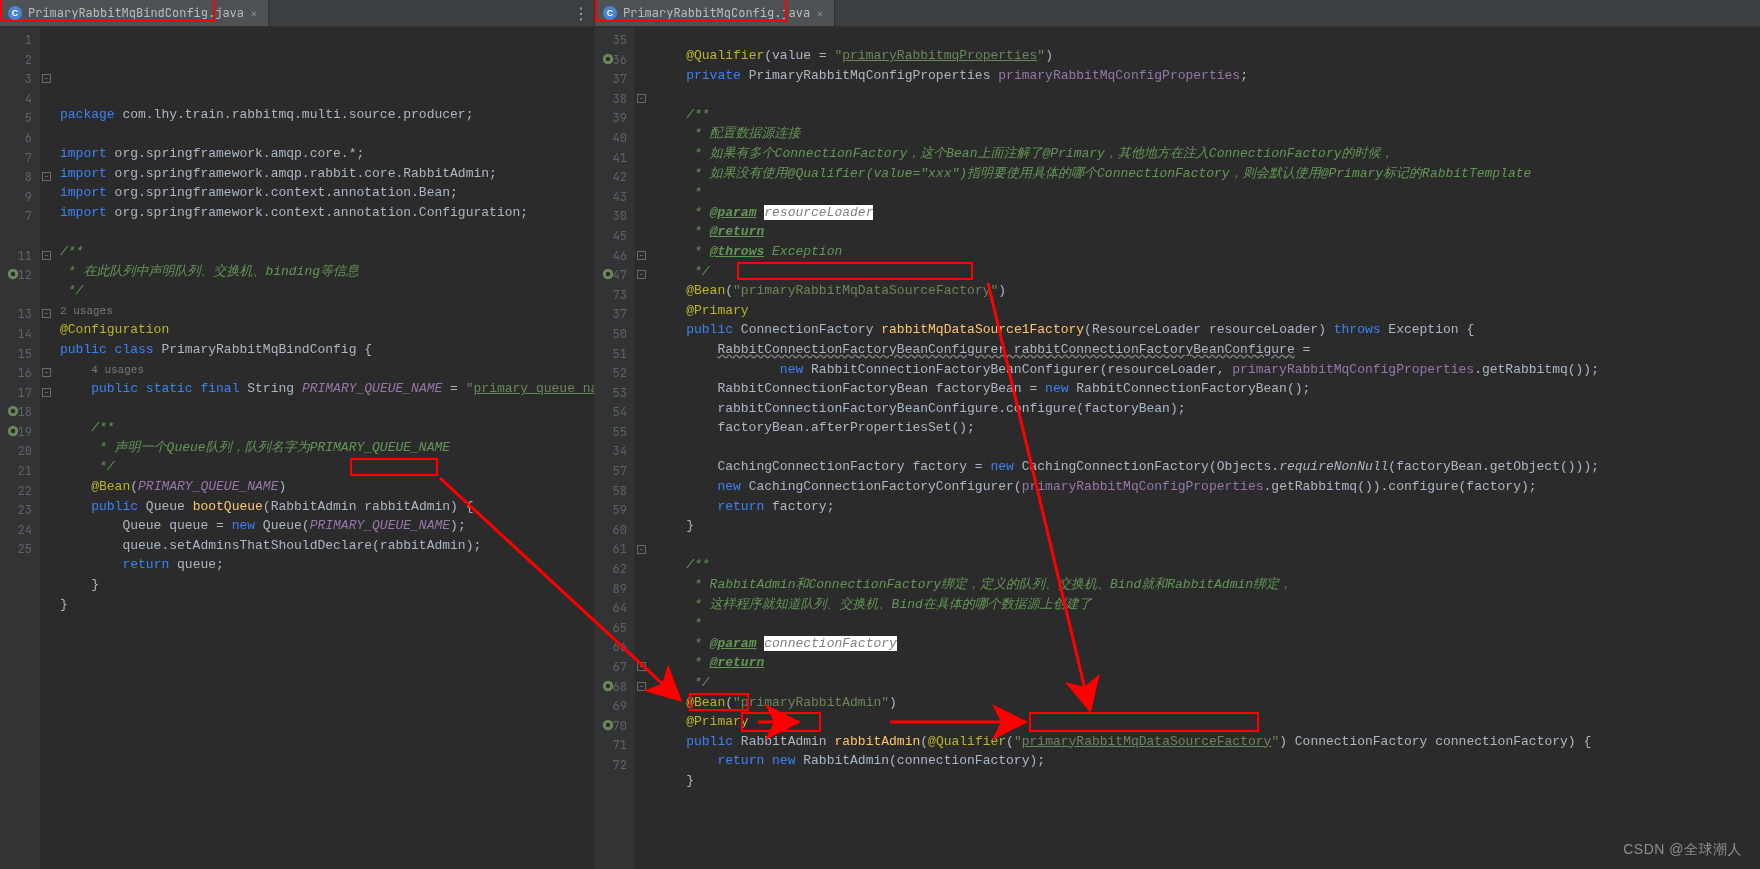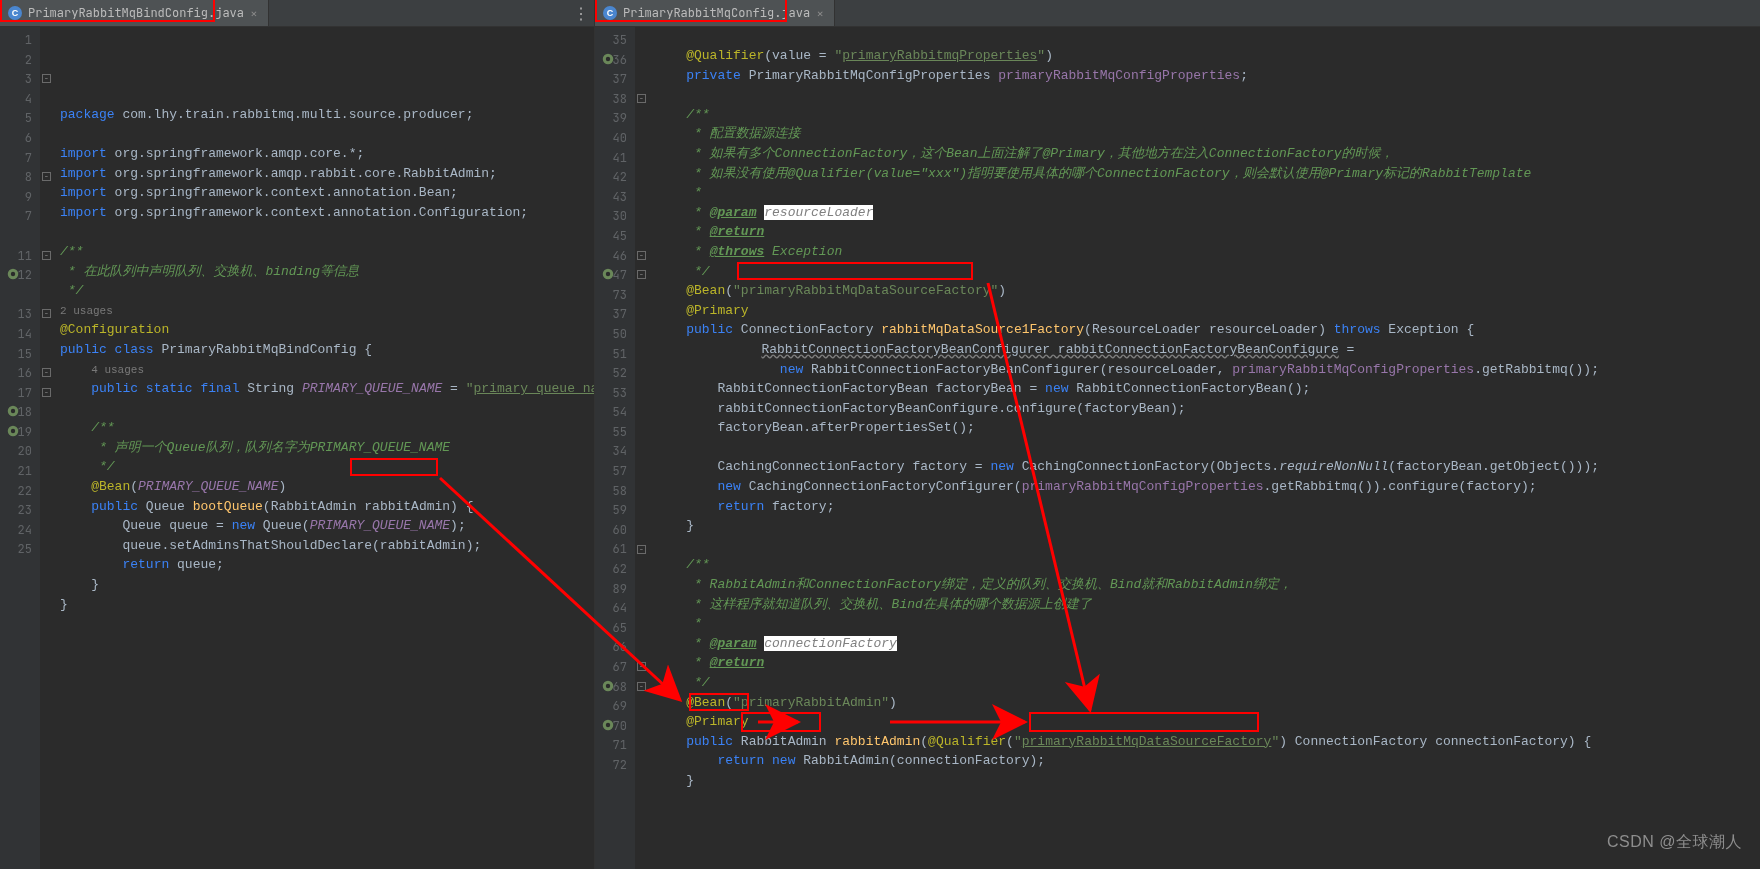--- a/index.html
+++ b/index.html
@@ -131,21 +131,21 @@
   .code .line { height: 19.6px; }
   .kw { color: #3b82f6; }
   .str { color: #6a8759; }
   .doc { color: #629755; font-style: italic; }
   .doc-tag { color: #629755; font-style: italic; text-decoration: underline; font-weight: bold;}
   .ann { color: #bbb529; }
   .field { color: #9876aa; }
   .const { color: #9876aa; font-style: italic; }
   .method { color: #ffc66d; }
   .paramhl { background: #ffffff; color: #808080; font-style: italic; }
-  .warn { text-decoration: underline wavy #808080; margin-left: 44px; }
+  .warn { text-decoration: underline wavy #808080; }
   .ul { text-decoration: underline; }
   .usages {
     color: #787878;
     font-size: 11px;
     font-style: normal;
   }
   .red-box {
     position: absolute;
     border: 2px solid #ff0000;
     pointer-events: none;
@@ -153,23 +153,23 @@
   }
   svg.arrow {
     position: absolute;
     pointer-events: none;
     z-index: 6;
     overflow: visible;
   }
   .watermark {
     position: absolute;
     right: 18px;
-    bottom: 16px;
+    bottom: 10px;
     color: #8e8e8e;
-    font-size: 16px;
+    font-size: 14px;
     font-family: sans-serif;
     z-index: 20;
     letter-spacing: 0.5px;
   }
 </style>
 </head>
 <body>
 
 <div class="split">
 

